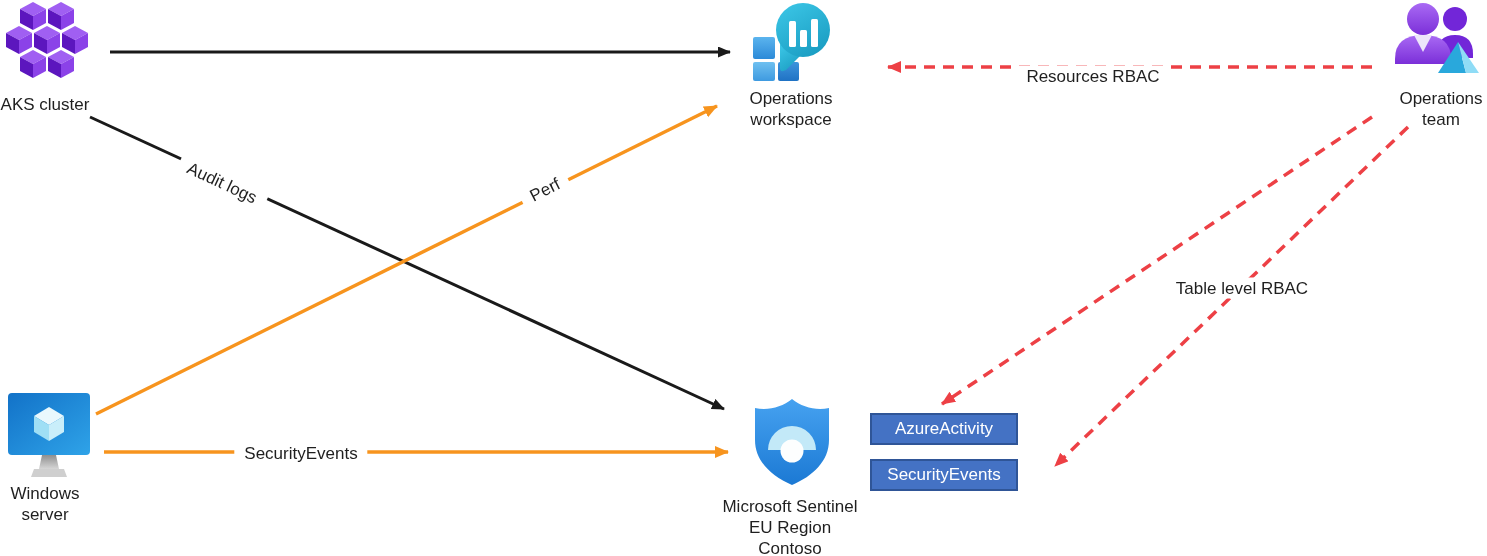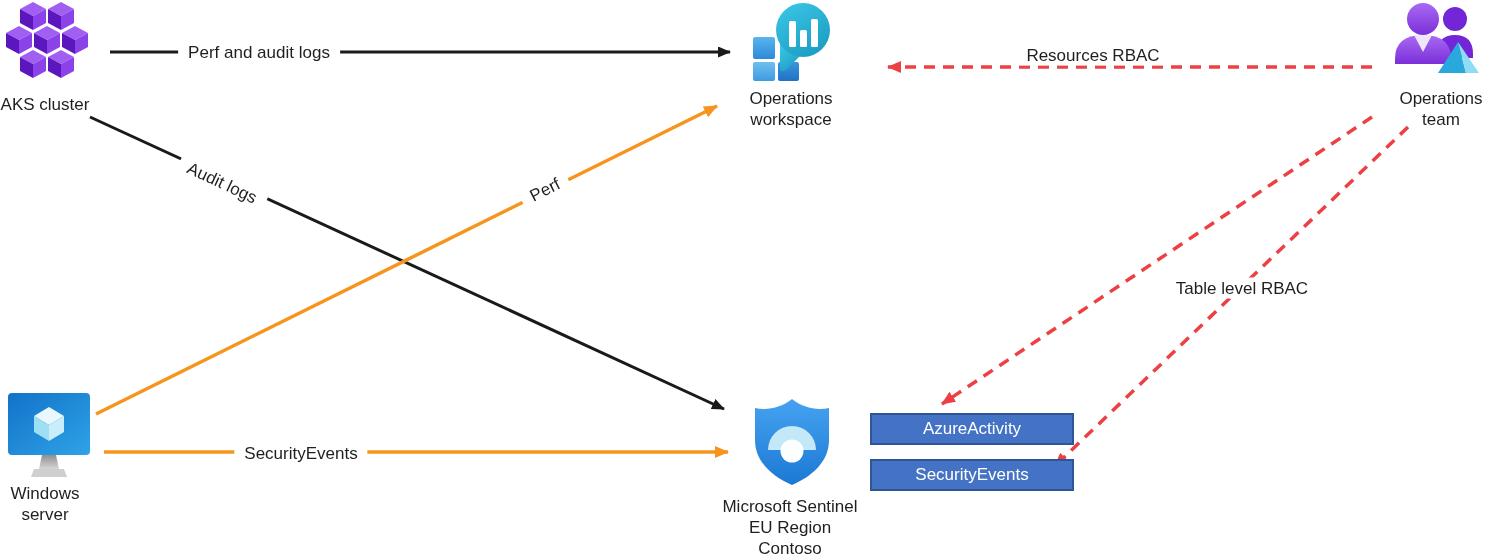--- a/index.html
+++ b/index.html
@@ -28,21 +28,21 @@
     background:#ffffff;
     padding:1px 10px;
     white-space:nowrap;
     transform:translate(-50%,-50%);
     color:#1f1f1f;
   }
   .edge-label.rot25{transform:translate(-50%,-50%) rotate(25deg);}
   .edge-label.rotm27{transform:translate(-50%,-50%) rotate(-27deg);}
   .table-box{
     position:absolute;
-    width:204px;height:32px;
+    width:148px;height:32px;
     background:#4472C4;
     border:2px solid #2F5597;
     box-sizing:border-box;
     display:flex;align-items:center;justify-content:center;
     color:#ffffff;font-size:17px;
   }
   .icon{position:absolute;}
 </style>
 </head>
 <body>
@@ -185,20 +185,19 @@
   <div class="node-label" style="left:45px;top:504px;width:110px;">Windows
 server</div>
   <div class="node-label" style="left:791px;top:109px;width:130px;">Operations
 workspace</div>
   <div class="node-label" style="left:790px;top:527px;width:170px;">Microsoft Sentinel
 EU Region
 Contoso</div>
   <div class="node-label" style="left:1441px;top:109px;width:120px;">Operations
 team</div>
 
-  <div class="edge-label" style="left:259px;top:52px;">Perf and audit logs</div>
   <div class="edge-label rot25" style="left:222px;top:183px;">Audit logs</div>
   <div class="edge-label rotm27" style="left:545px;top:190px;">Perf</div>
   <div class="edge-label" style="left:301px;top:453px;">SecurityEvents</div>
-  <div class="edge-label" style="left:1093px;top:55px;">Resources RBAC</div>
+  <div class="edge-label" style="left:1093px;top:76px;">Resources RBAC</div>
   <div class="edge-label" style="left:1242px;top:243px;margin-top:45px;">Table level RBAC</div>
 
 </div>
 
 </body></html>

